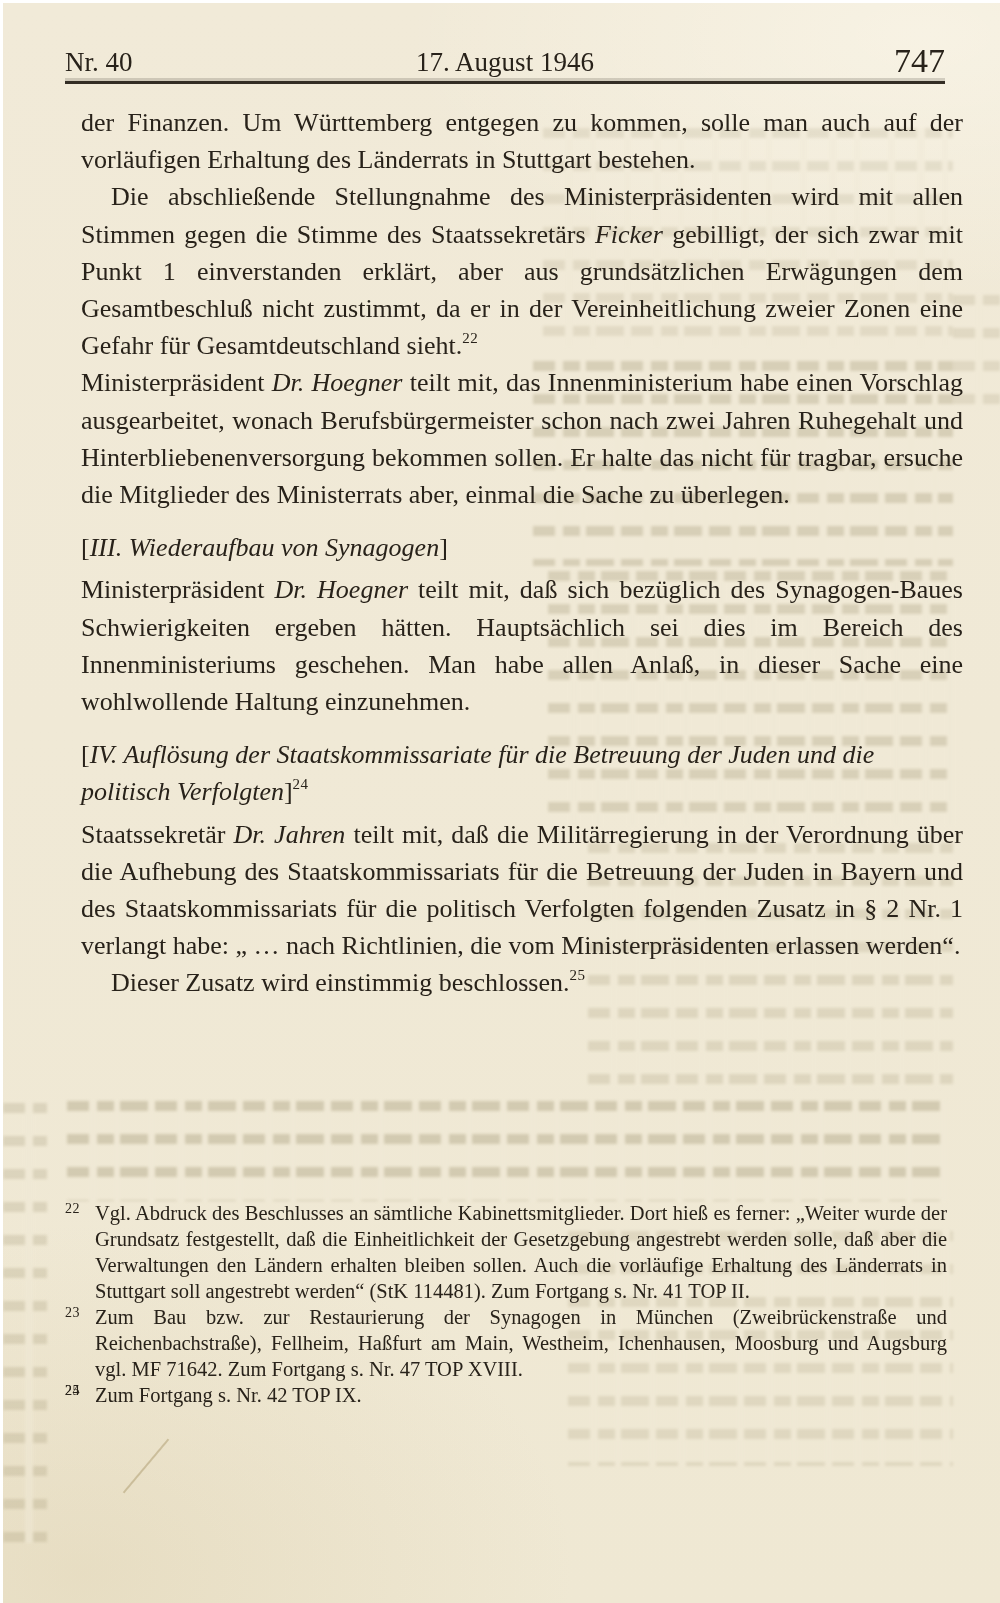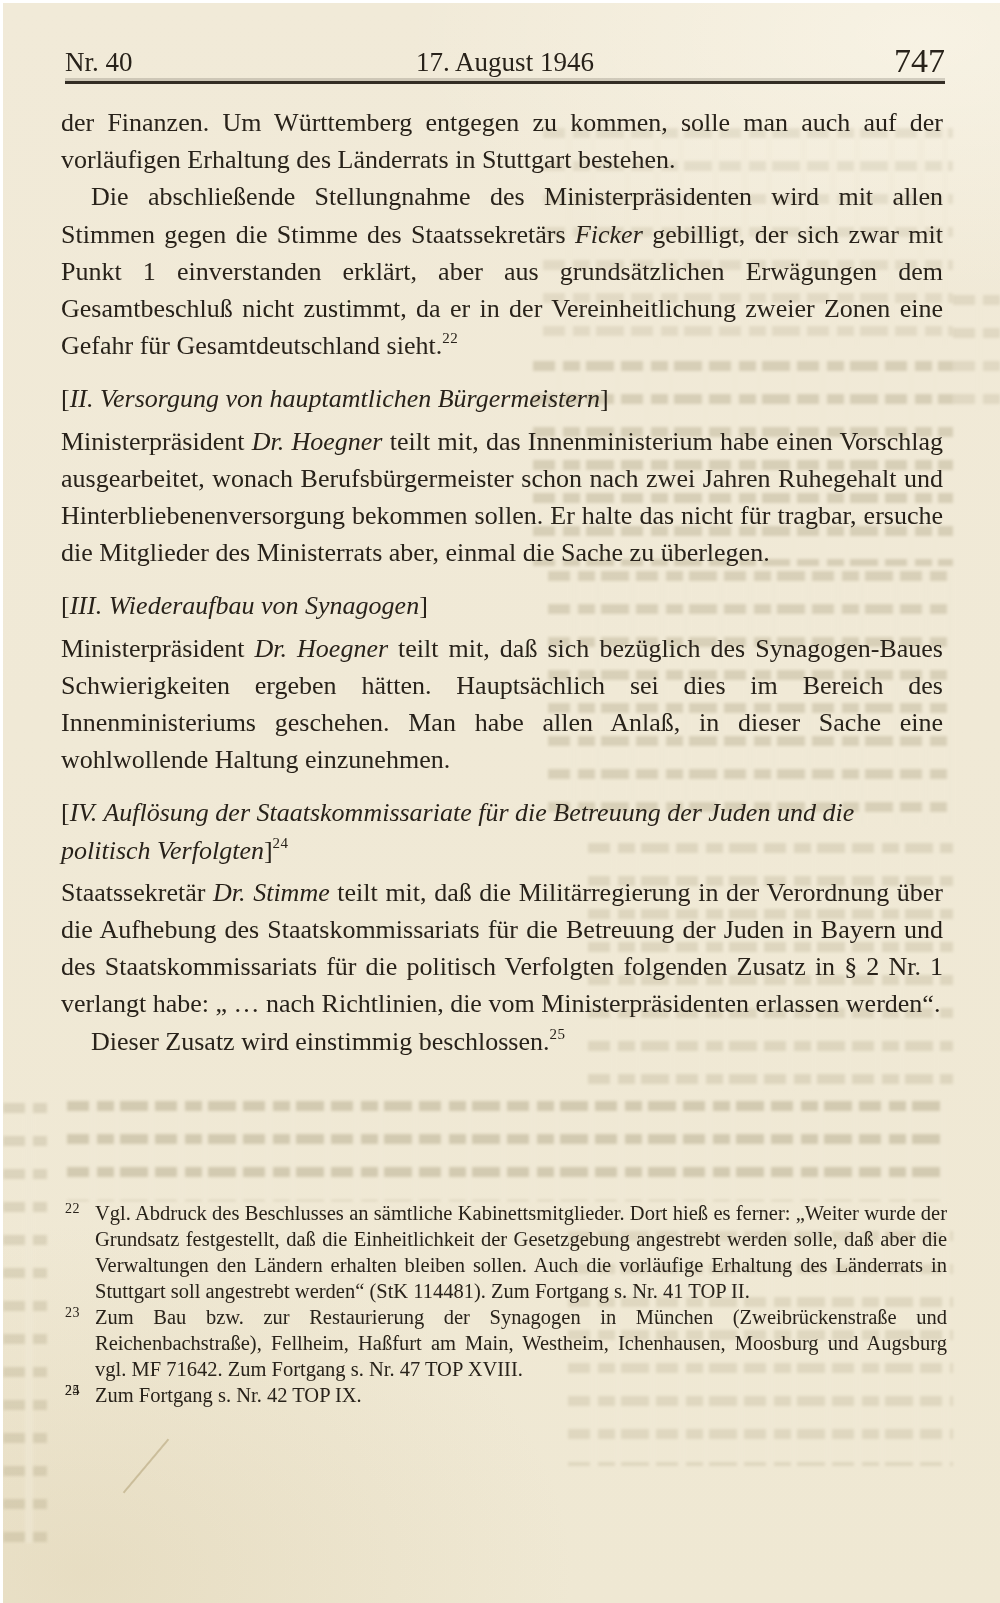--- a/index.html
+++ b/index.html
@@ -32,21 +32,21 @@
     position: absolute;
     top: 78px; left: 62px; right: 58px;
     height: 3px;
     background: #332d24;
     box-shadow: 0 -3px 0 rgba(51,45,36,0.18);
   }
 
   
   .content {
     position: absolute;
-    top: 101px; left: 58px; width: 882px;
+    top: 101px; left: 78px; width: 882px;
     font-size: 26px;
     line-height: 37.2px;
     text-align: justify;
     hyphens: auto;
   }
   .content p { margin: 0; }
   .content p.indent { text-indent: 30px; }
   .content p.heading { margin: 16px 0 5px 0; text-align: left; }
   .content em { font-style: italic; }
   sup.fnref {
@@ -124,26 +124,25 @@
   <div class="header">
     <span class="issue">Nr. 40</span>
     <span class="date">17. August 1946</span>
     <span class="pageno">747</span>
   </div>
   <div class="rule"></div>
 
   <main class="content" id="content" lang="de">
       <p class="para"><span>der Finanzen. Um Württemberg entgegen zu kommen, solle man auch auf der vorläufigen Erhaltung des Länderrats in Stuttgart bestehen.</span></p>
       <p class="para indent"><span>Die abschließende Stellungnahme des Ministerpräsidenten wird mit allen Stimmen gegen die Stimme des Staatssekretärs </span><em>Ficker</em><span> gebilligt, der sich zwar mit Punkt 1 einverstanden erklärt, aber aus grundsätzlichen Erwägungen dem Gesamtbeschluß nicht zustimmt, da er in der Vereinheitlichung zweier Zonen eine Gefahr für Gesamtdeutschland sieht.</span><sup class="fnref">22</sup></p>
-      <p class="heading"><span>[</span><em>II. Versorgung von hauptamtlichen Bürgermeistern</em><span>]</span></p>
       <p class="para"><span>Ministerpräsident </span><em>Dr. Hoegner</em><span> teilt mit, das Innenministerium habe einen Vorschlag ausgearbeitet, wonach Berufsbürgermeister schon nach zwei Jahren Ruhegehalt und Hinterbliebenenversorgung bekommen sollen. Er halte das nicht für tragbar, ersuche die Mitglieder des Ministerrats aber, einmal die Sache zu überlegen.</span></p>
       <p class="heading"><span>[</span><em>III. Wiederaufbau von Synagogen</em><span>]</span></p>
       <p class="para"><span>Ministerpräsident </span><em>Dr. Hoegner</em><span> teilt mit, daß sich bezüglich des Synagogen-Baues Schwierigkeiten ergeben hätten. Hauptsächlich sei dies im Bereich des Innenministeriums geschehen. Man habe allen Anlaß, in dieser Sache eine wohlwollende Haltung einzunehmen.</span></p>
       <p class="heading"><span>[</span><em>IV. Auflösung der Staatskommissariate für die Betreuung der Juden und die politisch Verfolgten</em><span>]</span><sup class="fnref">24</sup></p>
-      <p class="para"><span>Staatssekretär </span><em>Dr. Stimme</em><span> teilt mit, daß die Militärregierung in der Verordnung über die Aufhebung des Staatskommissariats für die Betreuung der Juden in Bayern und des Staatskommissariats für die politisch Verfolgten folgenden Zusatz in § 2 Nr. 1 verlangt habe: „ … nach Richtlinien, die vom Ministerpräsidenten erlassen werden“.</span></p>
+      <p class="para"><span>Staatssekretär </span><em>Dr. Jahren</em><span> teilt mit, daß die Militärregierung in der Verordnung über die Aufhebung des Staatskommissariats für die Betreuung der Juden in Bayern und des Staatskommissariats für die politisch Verfolgten folgenden Zusatz in § 2 Nr. 1 verlangt habe: „ … nach Richtlinien, die vom Ministerpräsidenten erlassen werden“.</span></p>
       <p class="para indent"><span>Dieser Zusatz wird einstimmig beschlossen.</span><sup class="fnref">25</sup></p>
     </main>
 
   <section class="footnotes" id="footnotes" lang="de">
       <div class="fn"><span class="fn-marker">22</span><span>Vgl. Abdruck des Beschlusses an sämtliche Kabinettsmitglieder. Dort hieß es ferner: „Weiter wurde der Grundsatz festgestellt, daß die Einheitlichkeit der Gesetzgebung angestrebt werden solle, daß aber die Verwaltungen den Ländern erhalten bleiben sollen. Auch die vorläufige Erhaltung des Länderrats in Stuttgart soll angestrebt werden“ (StK 114481). Zum Fortgang s. Nr. 41 TOP II.</span></div>
       <div class="fn"><span class="fn-marker">23</span><span>Zum Bau bzw. zur Restaurierung der Synagogen in München (Zweibrückenstraße und Reichenbachstraße), Fellheim, Haßfurt am Main, Westheim, Ichenhausen, Moosburg und Augsburg vgl. MF 71642. Zum Fortgang s. Nr. 47 TOP XVIII.</span></div>
       <div class="fn"><span class="fn-marker">24</span></div>
       <div class="fn"><span class="fn-marker">25</span><span>Zum Fortgang s. Nr. 42 TOP IX.</span></div>
     </section>
 

